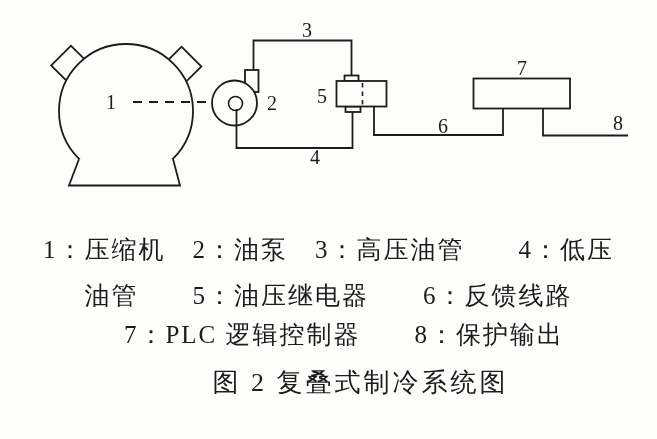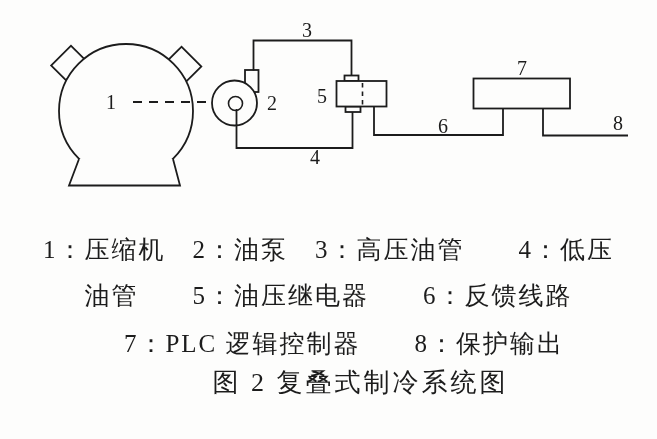--- a/index.html
+++ b/index.html
@@ -30,21 +30,21 @@
     position: absolute;
     left: 0; width: 657px;
     text-align: center;
     font-size: 25px;
     letter-spacing: 2px;
     line-height: 1.1;
     white-space: nowrap;
   }
   #legend-1 { top: 236px; }
   #legend-2 { top: 282px; }
-  #legend-3 { top: 330px; padding-left: 31px; }
+  #legend-3 { top: 321px; padding-left: 31px; }
   #caption  { top: 369px; font-size: 26px; letter-spacing: 3px; margin-left: 32px; }
 </style>
 </head>
 <body>
 
 <div class="page">
 
   <svg class="diagram" width="657" height="230" viewBox="0 0 657 230">
 
     <rect class="box" x="54.5" y="52.5" width="28" height="21" transform="rotate(-45 68.5 63)"></rect>

